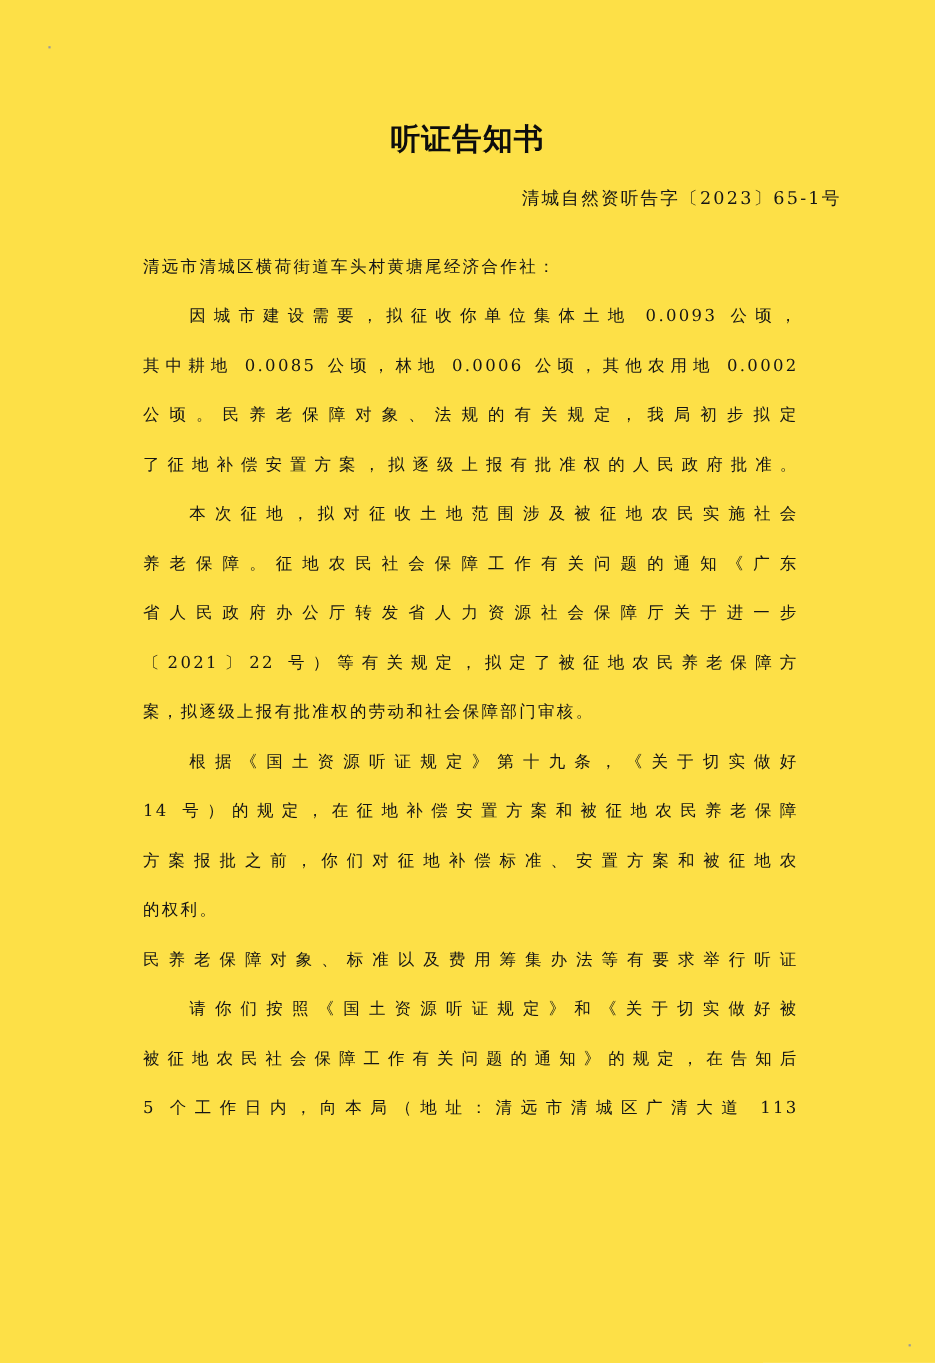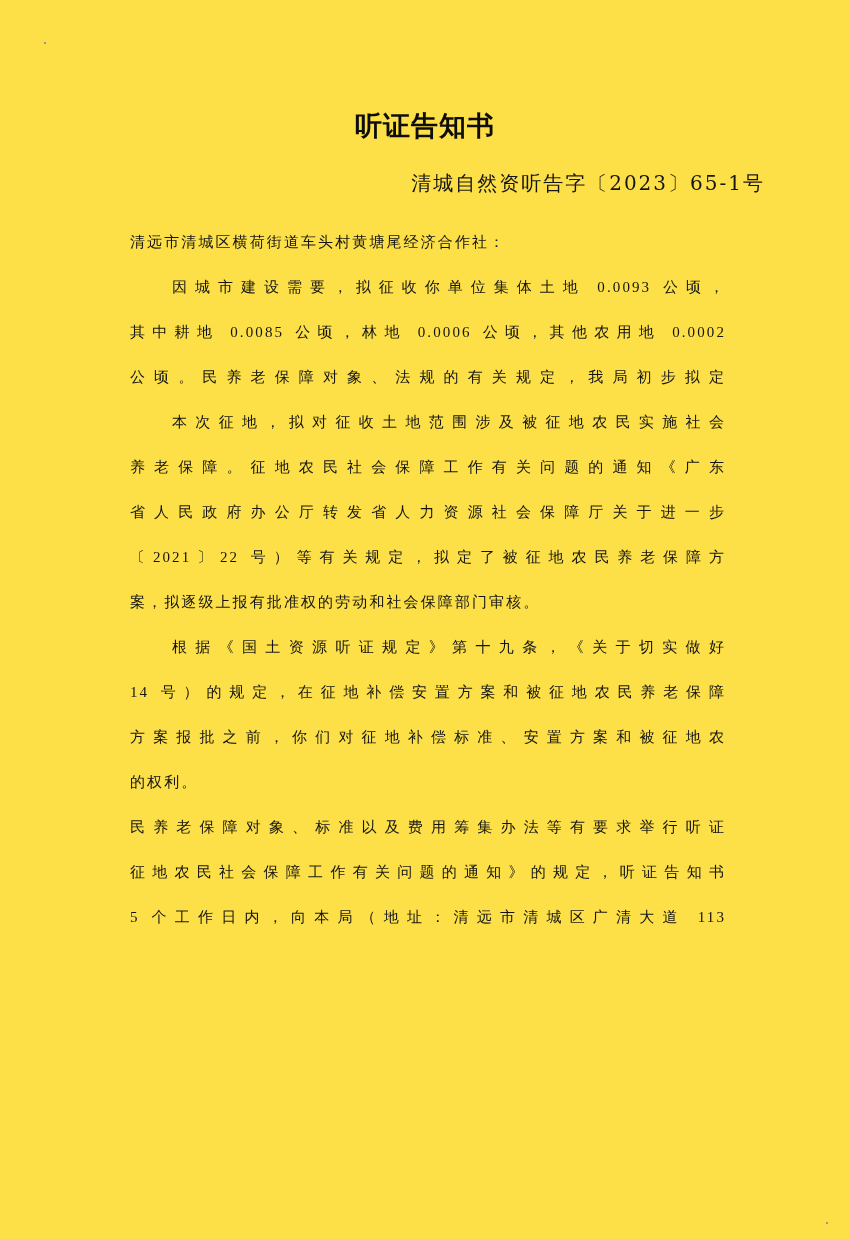--- a/index.html
+++ b/index.html
@@ -33,21 +33,21 @@
       font-family: "DejaVu Sans", "Liberation Sans", sans-serif;
       font-weight: bold;
       font-size: 27px;
       letter-spacing: 1px;
       color: #0d0d0d;
     }
     .doc-number {
       position: absolute;
       top: 170px;
       right: 130px;
-      font-size: 20px;
+      font-size: 16px;
       letter-spacing: 2px;
       color: #151515;
       white-space: nowrap;
     }
     .body-text {
       position: absolute;
       left: 130px;
       top: 228px;
       width: 600px;
     }
@@ -59,21 +59,20 @@
       white-space: nowrap;
       color: #151515;
     }
     .line.indent {
       padding-left: 42px;
     }
     .line.justify {
       text-align: justify;
       text-align-last: justify;
       width: 596px;
-      font-family: Liberation Serif, serif;
     }
     .line.indent.justify {
       width: 554px;
     }
     .speck {
       position: absolute;
       width: 2px;
       height: 2px;
       background: #9a9a9a;
     }
@@ -91,37 +90,39 @@
   <div class="doc-number">清城自然资听告字〔2023〕65-1号</div>
 
   <div class="body-text">
 
     <div class="line">清远市清城区横荷街道车头村黄塘尾经济合作社：</div>
 
     <div>
       <div class="line indent justify">因城市建设需要，拟征收你单位集体土地 0.0093 公顷，</div>
       <div class="line justify">其中耕地 0.0085 公顷，林地 0.0006 公顷，其他农用地 0.0002</div>
       <div class="line justify">公顷。民养老保障对象、法规的有关规定，我局初步拟定</div>
+      <div class="line justify">了征地补偿安置方案，拟逐级上报有批准权的人民政府批准。</div>
     </div>
 
     <div>
       <div class="line indent justify">本次征地，拟对征收土地范围涉及被征地农民实施社会</div>
       <div class="line justify">养老保障。征地农民社会保障工作有关问题的通知《广东</div>
       <div class="line justify">省人民政府办公厅转发省人力资源社会保障厅关于进一步</div>
       <div class="line justify">〔2021〕22 号）等有关规定，拟定了被征地农民养老保障方</div>
       <div class="line">案，拟逐级上报有批准权的劳动和社会保障部门审核。</div>
     </div>
 
     <div>
       <div class="line indent justify">根据《国土资源听证规定》第十九条，《关于切实做好</div>
       <div class="line justify">14 号）的规定，在征地补偿安置方案和被征地农民养老保障</div>
       <div class="line justify">方案报批之前，你们对征地补偿标准、安置方案和被征地农</div>
       <div class="line">的权利。</div>
       <div class="line justify">民养老保障对象、标准以及费用筹集办法等有要求举行听证</div>
     </div>
 
     <div>
-      <div class="line justify">征地农民社会保障工作有关问题的通知》的规定，听证告知书</div>
+      <div class="line indent justify">请你们按照《国土资源听证规定》和《关于切实做好被</div>
+      <div class="line justify">被征地农民社会保障工作有关问题的通知》的规定，在告知后</div>
       <div class="line justify">5 个工作日内，向本局（地址：清远市清城区广清大道 113</div>
     </div>
 
   </div>
 </div>
 
 </body></html>

